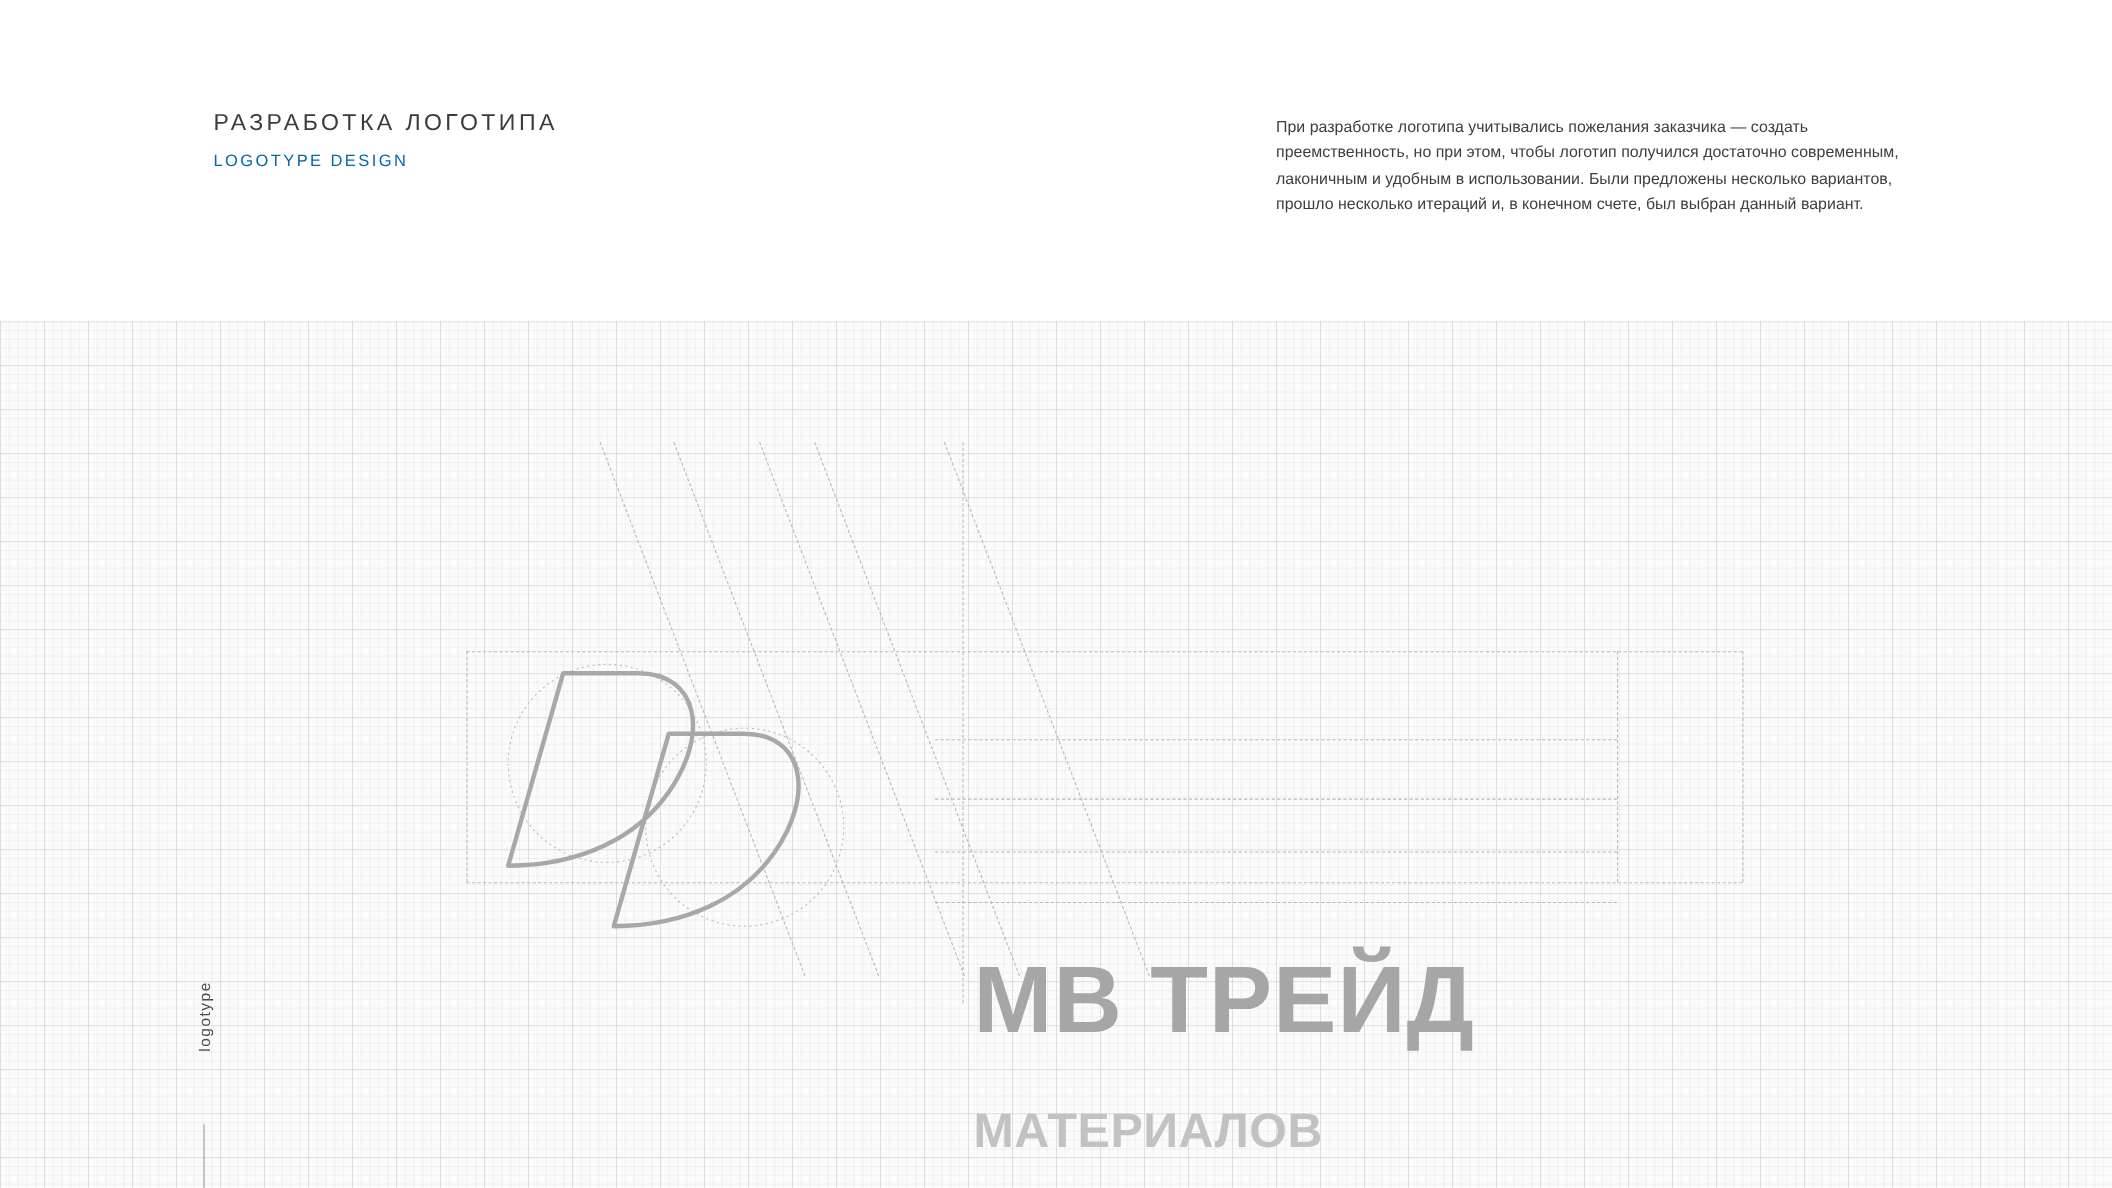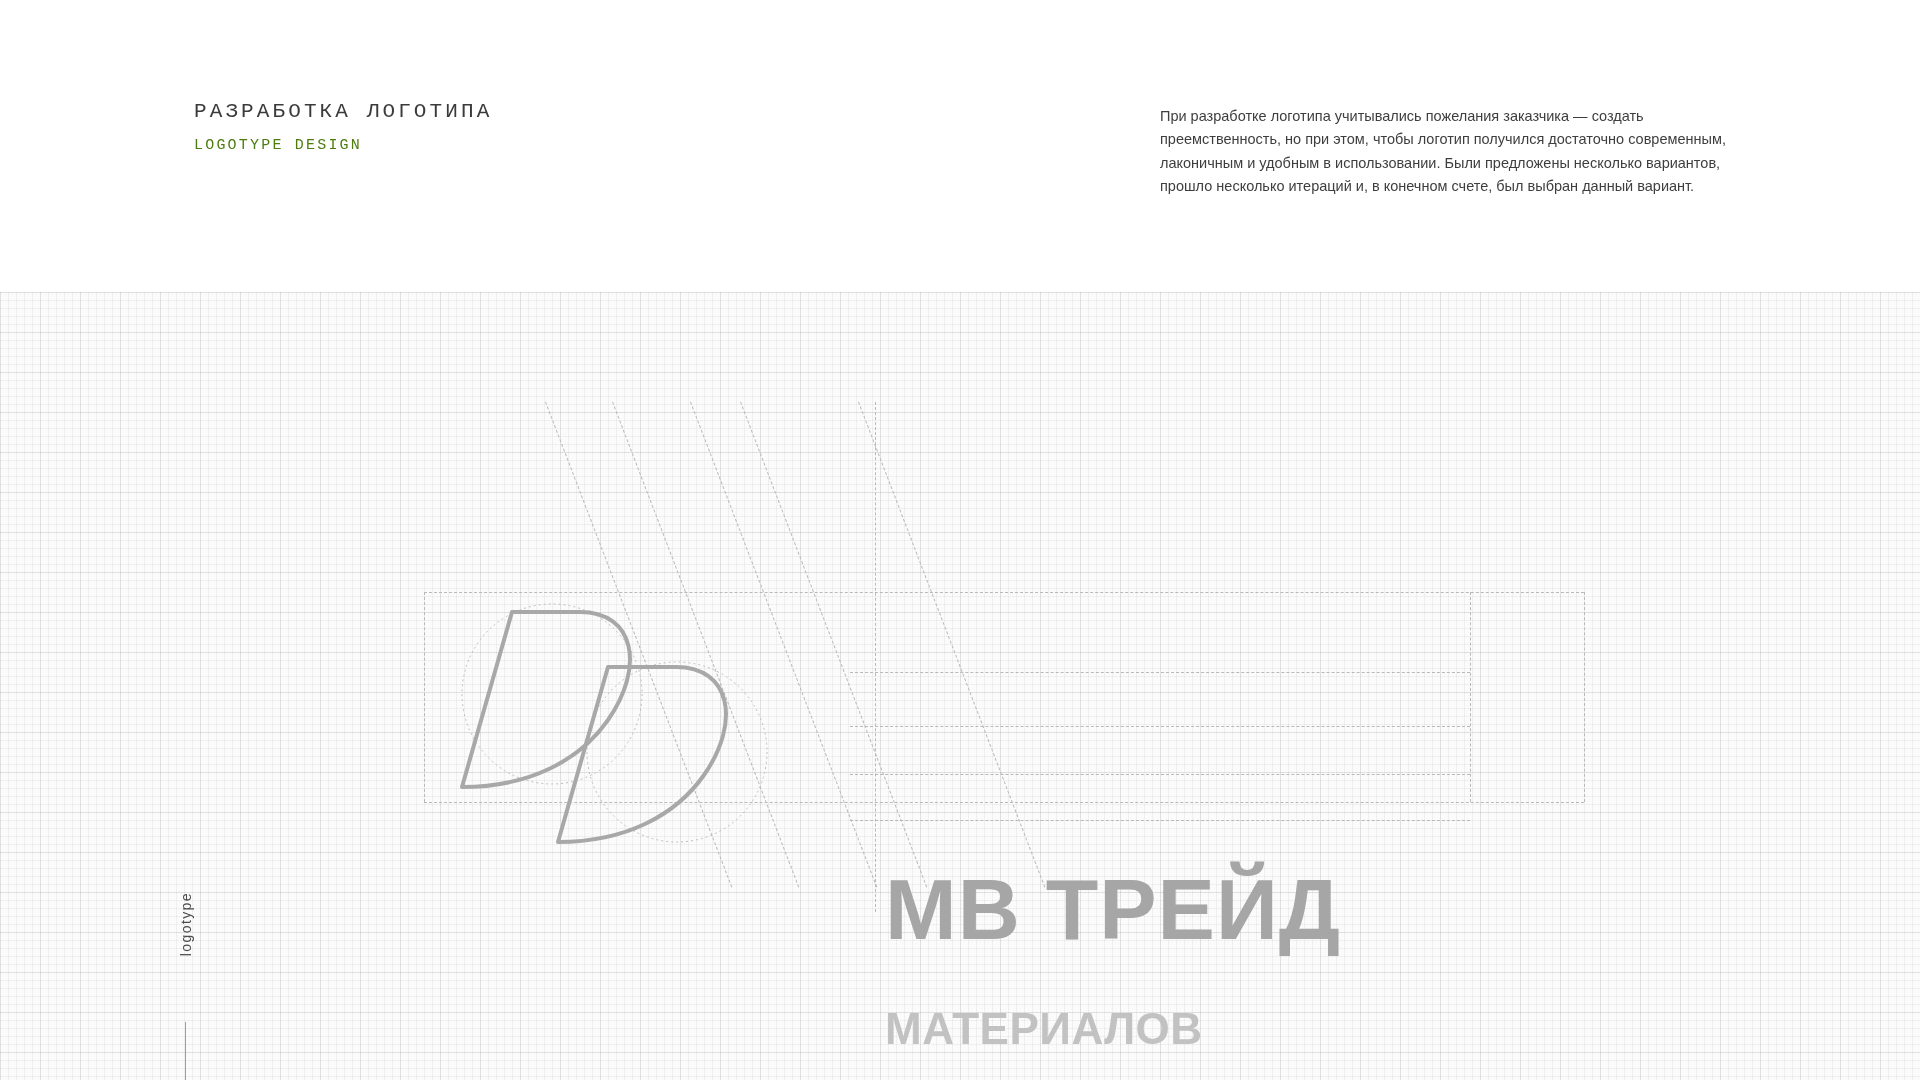--- a/index.html
+++ b/index.html
@@ -21,34 +21,33 @@
     left: 0; top: 0;
     width: 1920px;
     height: 292px;
     background: #ffffff;
     box-sizing: border-box;
   }
   .title-block {
     position: absolute;
     left: 194px;
     top: 100px;
-    font-family: Liberation Mono, monospace;
   }
   .title-ru {
     font-size: 21px;
     letter-spacing: 3.1px;
     color: #3b3b3b;
     font-weight: 400;
     white-space: nowrap;
   }
   .title-en {
     margin-top: 14px;
     font-size: 15px;
     letter-spacing: 2.2px;
-    color: #4d7c0f;
+    color: #0369a1;
     font-weight: 400;
     white-space: nowrap;
   }
   .intro-block {
     position: absolute;
     left: 1160px;
     top: 105px;
     width: 570px;
   }
   .intro-text {

